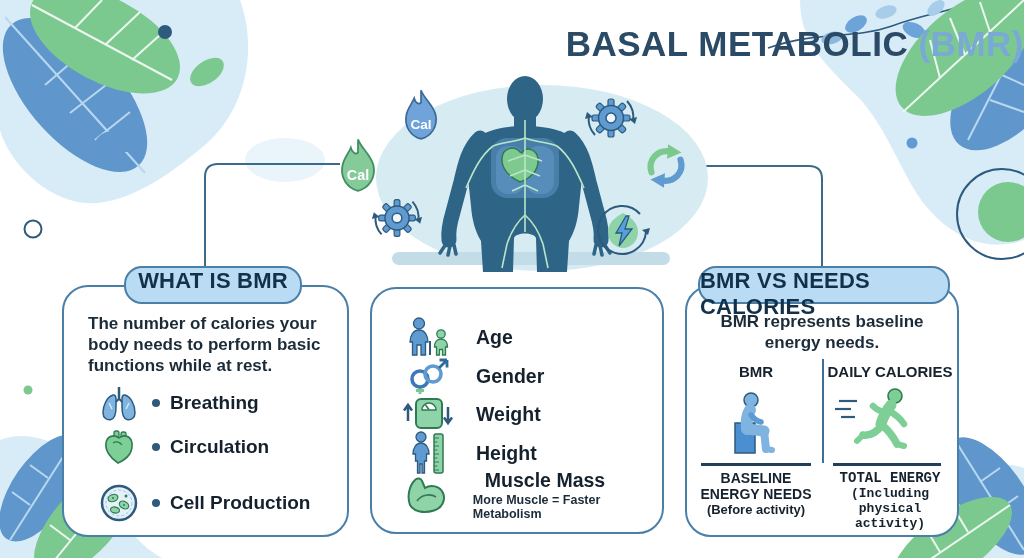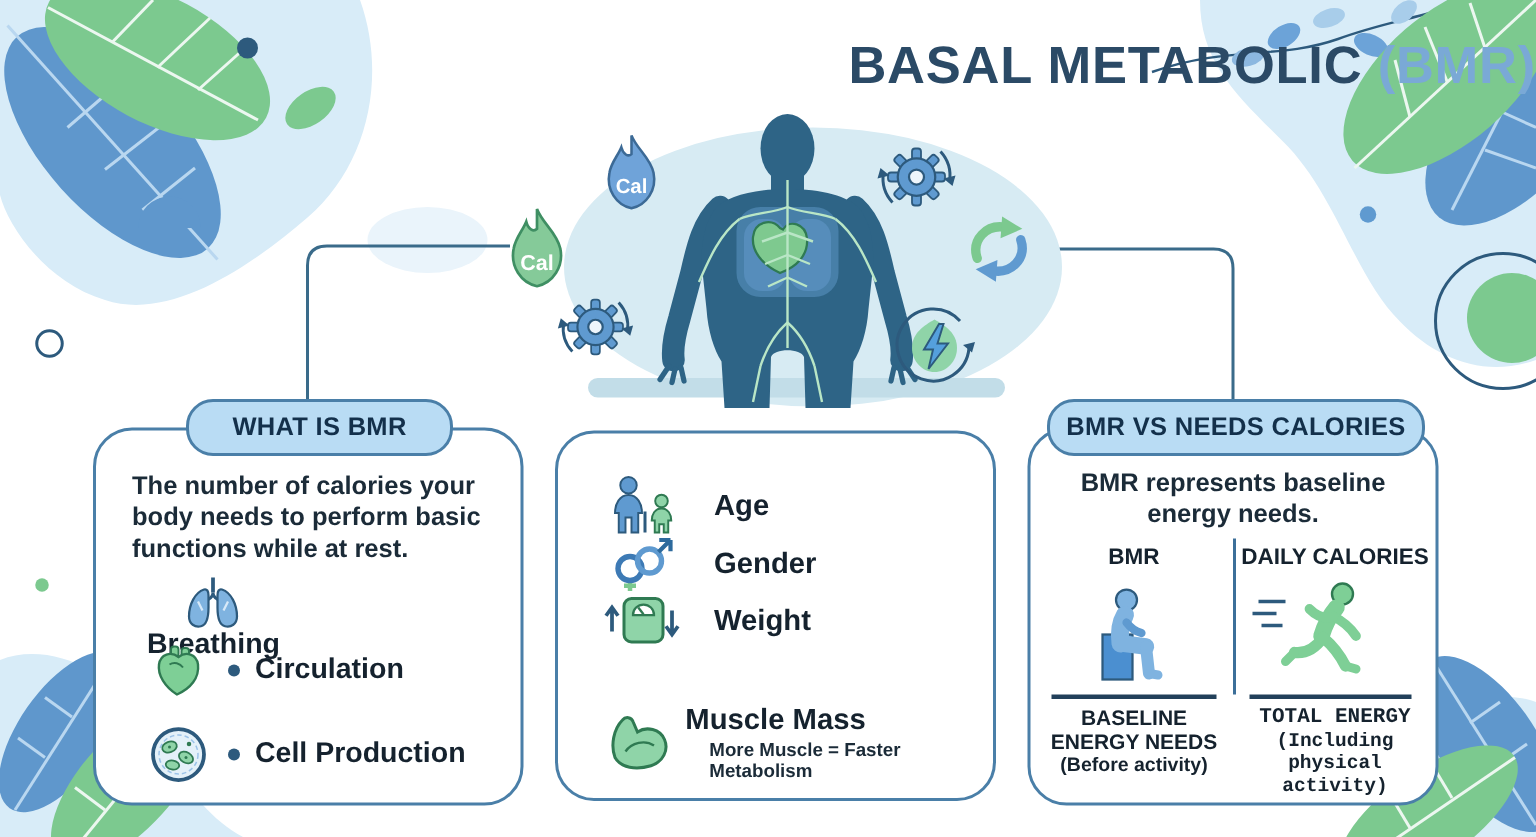--- a/index.html
+++ b/index.html
@@ -7,21 +7,21 @@
           font-family:"Liberation Sans",sans-serif;}
   svg{display:block;}
   .decor-layer{position:absolute;left:0;top:0;z-index:0;}
   .title{position:absolute;top:24px;left:0;width:1024px;text-align:right;z-index:2;
          font-size:35px;font-weight:bold;letter-spacing:.5px;color:#2b4a66;}
   .title .accent{color:#7aa9d6;}
   .center-ill{position:absolute;left:330px;top:60px;z-index:1;}
   .float-icon{position:absolute;z-index:2;}
   .card{position:absolute;background:#ffffff;border:2px solid #4a7fa8;border-radius:26px;z-index:2;}
   .pill{position:absolute;background:#b9dcf4;border:2px solid #4a7fa8;border-radius:18px;z-index:3;
-        display:flex;align-items:center;justify-content:center;font-weight:bold;font-size:17px;
+        display:flex;justify-content:center;font-weight:bold;font-size:22px;
         color:#13304b;letter-spacing:.2px;}
   #card1{left:62px;top:285px;width:283px;height:248px;}
   #pill1{left:124px;top:266px;width:174px;height:34px;}
   #card2{left:370px;top:287px;width:290px;height:243px;}
   #pill2{left:383px;top:267px;width:264px;height:34px;}
   #card3{left:685px;top:285px;width:270px;height:248px;}
   #pill3{left:698px;top:266px;width:248px;height:34px;}
   .c1-desc{position:absolute;left:24px;top:26px;width:250px;font-size:17px;font-weight:bold;
            color:#1b2b38;line-height:1.24;}
   .c1-row{position:absolute;left:34px;display:flex;align-items:center;height:40px;}
@@ -267,21 +267,21 @@
       <path d="M45,14 A24,24 0 1 0 51,32" fill="none" stroke="#2d5a7d" stroke-width="2"></path>
       <path d="M53,35 l-6,-5 l8,-2 z" fill="#2d5a7d"></path>
     </svg>
   </div>
 
   <div class="pill" id="pill1">
     <span>WHAT IS BMR</span>
   </div>
   <div class="card" id="card1">
     <div class="c1-desc">The number of calories your body needs to perform basic functions while at rest.</div>
-    <div class="c1-row" style="top:96px;flex-direction:column;">
+    <div class="c1-row" style="top:96px;">
       <span class="ic">
         <svg width="40" height="36" viewBox="0 0 40 36">
           <path d="M20,2 V12" stroke="#2d5a7d" stroke-width="2.5" fill="none"></path>
           <path d="M20,12 C20,16 17,16 15,18 M20,12 C20,16 23,16 25,18" stroke="#2d5a7d" stroke-width="2" fill="none"></path>
           <path d="M14,10 C8,12 4,20 4,28 C4,33 8,35.5 12,34.5 C16,33.5 17,28 17,22 L17,14 C17,11 16,9.5 14,10 Z" fill="#7fb3e0" stroke="#2d5a7d" stroke-width="1.5"></path>
           <path d="M26,10 C32,12 36,20 36,28 C36,33 32,35.5 28,34.5 C24,33.5 23,28 23,22 L23,14 C23,11 24,9.5 26,10 Z" fill="#7fb3e0" stroke="#2d5a7d" stroke-width="1.5"></path>
           <path d="M10,18 L13,24 M30,18 L27,24" stroke="#d7e9f8" stroke-width="1.5" fill="none"></path>
         </svg>
       </span>
       <span class="dot"></span>
@@ -346,29 +346,50 @@
         <svg width="52" height="40" viewBox="0 0 52 40">
           <path d="M6,27 V12 M2,16.5 L6,11 L10,16.5" stroke="#2d5a7d" stroke-width="2.5" fill="none"></path>
           <rect x="14" y="5" width="26" height="29" rx="5" fill="#8fd4a8" stroke="#2f7a52" stroke-width="2"></rect>
           <path d="M20,16 A7,7 0 0 1 34,16 Z" fill="#ffffff" stroke="#2f7a52" stroke-width="1.5"></path>
           <path d="M27,15.5 L23.5,11" stroke="#2f7a52" stroke-width="1.6"></path>
           <path d="M46,13 V28 M42,23.5 L46,29 L50,23.5" stroke="#2d5a7d" stroke-width="2.5" fill="none"></path>
         </svg>
       </span>
       <span class="c2-label">Weight</span>
     </div>
+    <div class="c2-row" style="top:144px;">
+      <span class="ic">
+        <svg width="38" height="44" viewBox="0 0 38 44">
+          <circle cx="12" cy="6" r="5" fill="#5f9ad0" stroke="#2d5a7d" stroke-width="1.3"></circle>
+          <path d="M12,12 C7,12 4,17 4,23 L6.5,23 L6.5,30 L8.5,30 L8.5,42 L11,42 L11,33 L13,33 L13,42 L15.5,42 L15.5,30 L17.5,30 L17.5,23 L20,23 C20,17 17,12 12,12 Z" fill="#5f9ad0" stroke="#2d5a7d" stroke-width="1.3"></path>
+          <rect x="25" y="3" width="9" height="39" rx="2" fill="#8fd4a8" stroke="#2f7a52" stroke-width="1.5"></rect>
+          <g stroke="#2f7a52" stroke-width="1">
+            <path d="M25,7 h5"></path>
+              <path d="M25,11 h3.5"></path>
+              <path d="M25,15 h5"></path>
+              <path d="M25,19 h3.5"></path>
+            <path d="M25,23 h5"></path>
+              <path d="M25,27 h3.5"></path>
+              <path d="M25,31 h5"></path>
+              <path d="M25,35 h3.5"></path>
+              <path d="M25,39 h5"></path>
+          </g>
+        </svg>
+      </span>
+      <span class="c2-label">Height</span>
+    </div>
     <div class="c2-row" style="top:182px;height:48px;">
       <span class="ic">
         <svg width="46" height="42" viewBox="0 0 46 42">
           <path d="M7,31 C4,23 6,12 12,6 C14,3.5 18,4 19,7 L22,14 C28,10 37,12 40,19 C43,26 39,34 31,36.5 C21,39.5 11,38 7,31 Z" fill="#8fd4a8" stroke="#2f7a52" stroke-width="2"></path>
           <path d="M14,27 C18,21 27,19 33,23" stroke="#2f7a52" stroke-width="1.6" fill="none"></path>
         </svg>
       </span>
       <span>
-        <div class="c2-label" style="margin-left:0;">Muscle Mass</div>
+        <div class="c2-label" style="margin-left:28px;">Muscle Mass</div>
         <div class="c2-note" style="margin-left:16px;">More Muscle = Faster Metabolism</div>
       </span>
     </div>
   </div>
 
   <div class="pill" id="pill3">
     <span>BMR VS NEEDS CALORIES</span>
   </div>
   <div class="card" id="card3">
     <div class="c3-desc">BMR represents baseline energy needs.</div>

